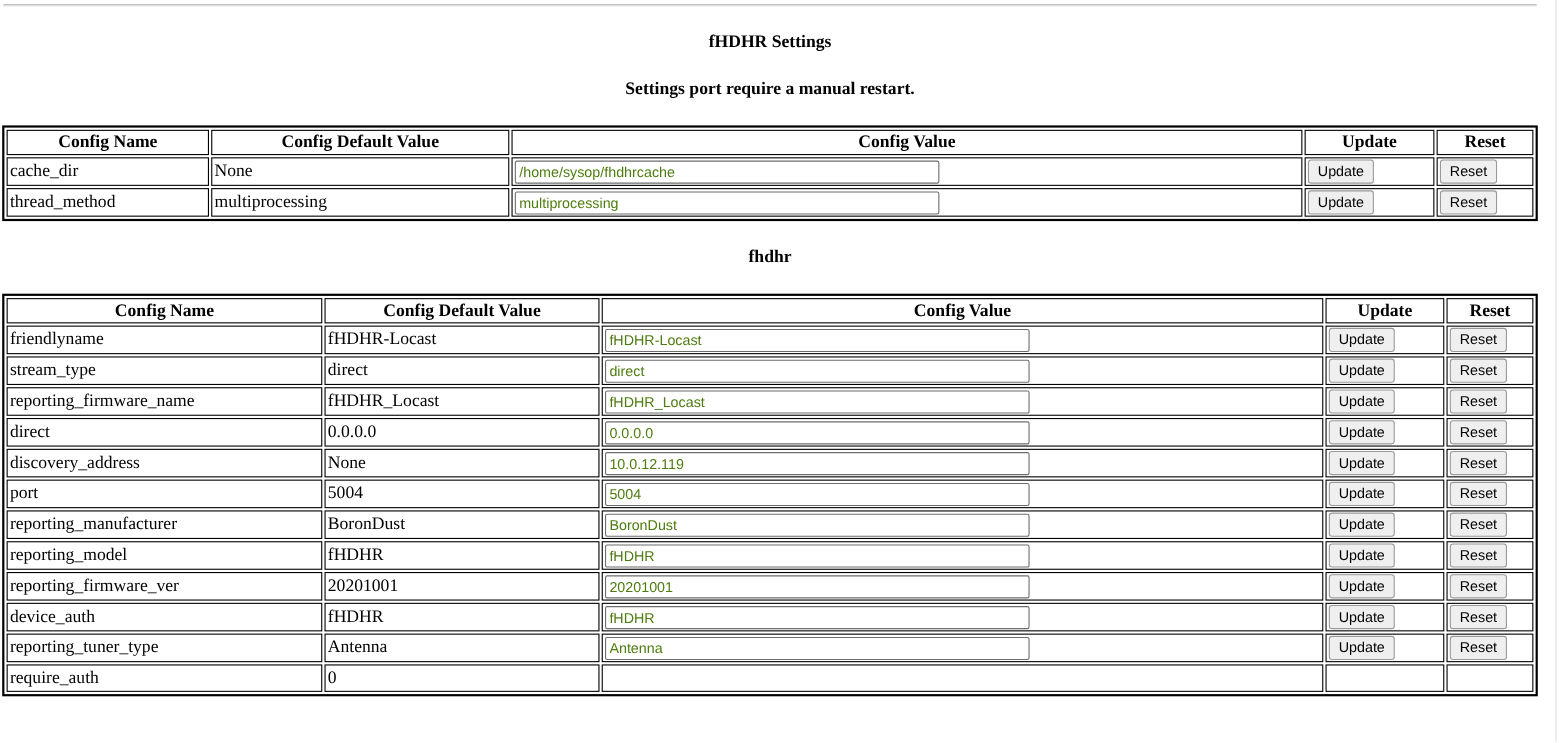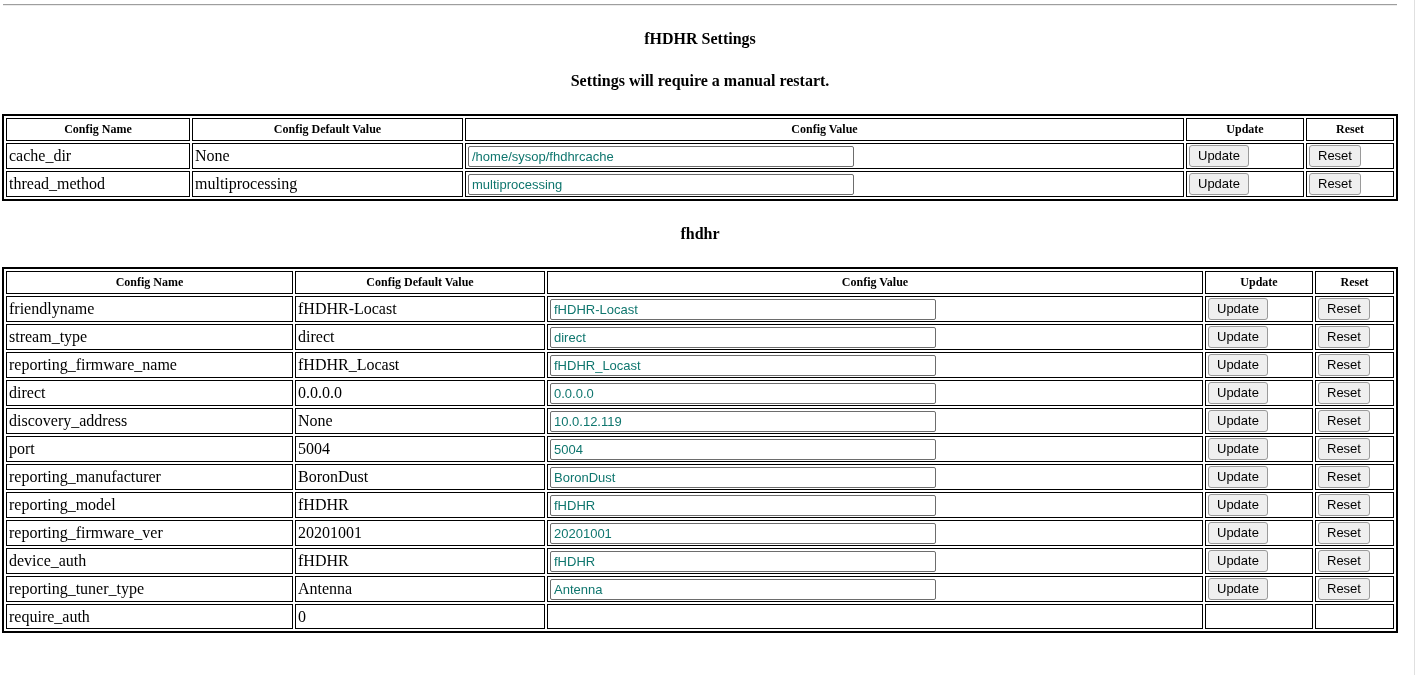--- a/index.html
+++ b/index.html
@@ -38,21 +38,21 @@
     border-spacing: 2px;
     border: 2px solid #000000;
     margin: 0;
   }
   table.config-table th {
     border: 1px solid #000000;
     font-weight: bold;
     text-align: center;
     padding: 1px 2px;
     height: 19px;
-    font-size: 12px;
+    font-size: 16px;
     overflow: hidden;
     white-space: nowrap;
   }
   table.config-table td {
     border: 1px solid #000000;
     padding: 0 2px;
     height: 23px;
     vertical-align: middle;
     font-size: 16px;
     overflow: hidden;
@@ -70,21 +70,21 @@
   table.table-fhdhr col.c3 { width: 656px; }
   table.table-fhdhr col.c4 { width: 108px; }
   table.table-fhdhr col.c5 { width: auto;  }
 
   input.value-input {
     box-sizing: border-box;
     width: 386px;
     height: 21px;
     font-family: "Liberation Sans", sans-serif;
     font-size: 13px;
-    color: #0f766e;
+    color: #4d7c0f;
     background: #ffffff;
     border: 1px solid #6d6d6d;
     border-radius: 2px;
     padding: 1px 3px;
     margin: 1px 0;
     vertical-align: middle;
   }
   button.form-button {
     font-family: "Liberation Sans", sans-serif;
     font-size: 13px;
@@ -107,21 +107,21 @@
   }
 </style>
 </head>
 <body>
 
 <div class="page">
 
   <hr class="top-rule">
 
   <div class="heading">fHDHR Settings</div>
-  <div class="heading">Settings will require a manual restart.</div>
+  <div class="heading">Settings port require a manual restart.</div>
 
   <table class="config-table table-main">
     <colgroup>
       <col class="c1">
         <col class="c2">
         <col class="c3">
         <col class="c4">
         <col class="c5">
     </colgroup>
     <thead>

